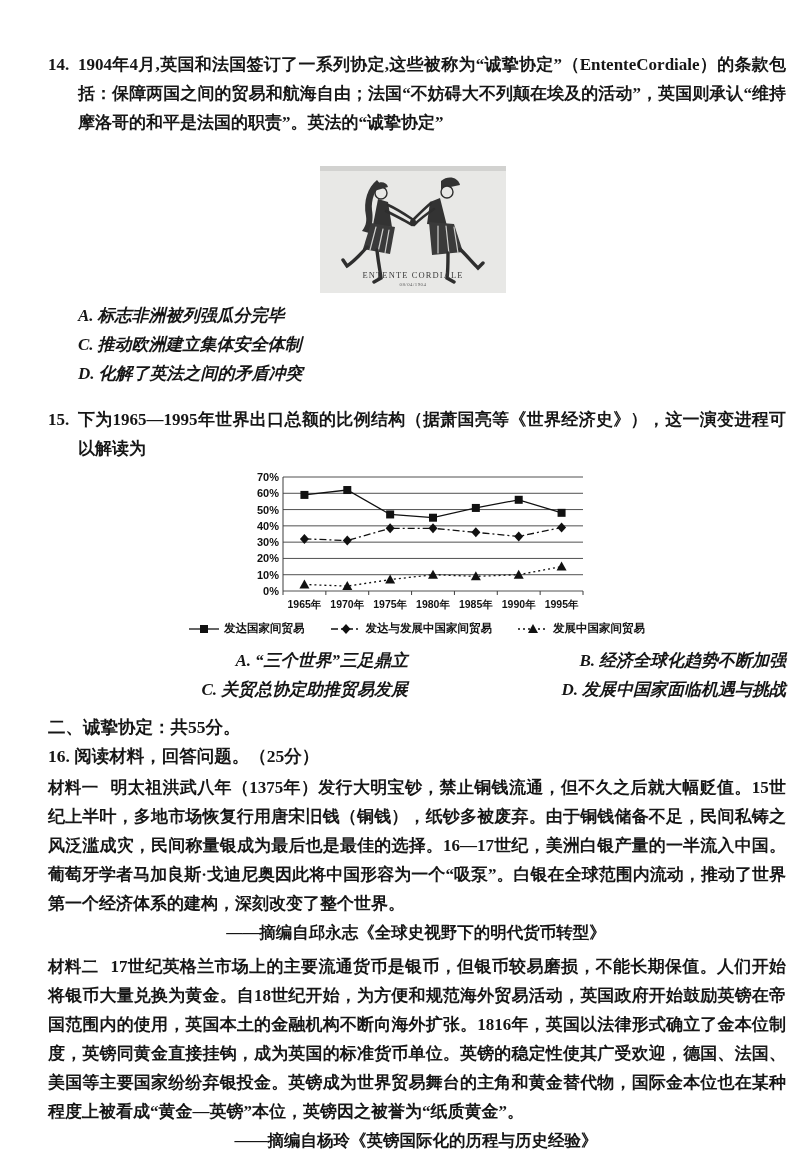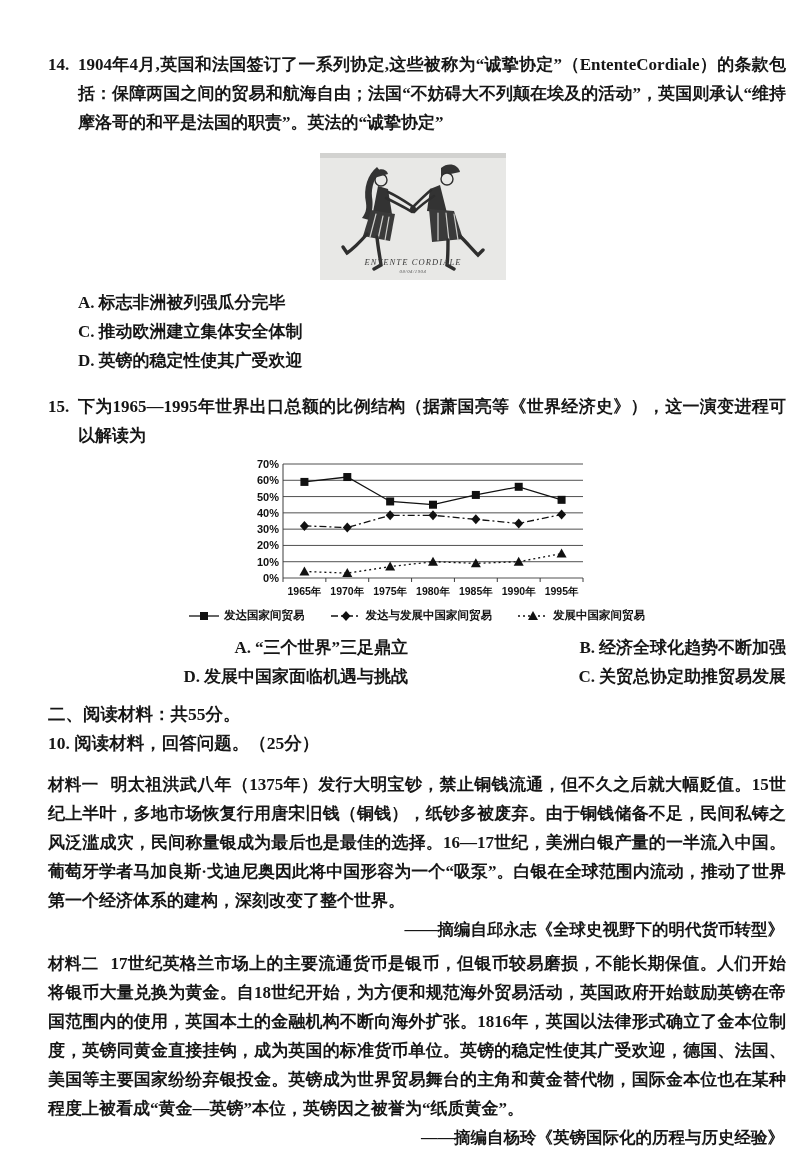--- a/index.html
+++ b/index.html
@@ -11,50 +11,50 @@
   }
   .page{padding:50px 30px 0 48px;width:738px;}
 
   
   .qblock{position:relative;padding-left:30px;font-size:17px;line-height:29px;
           text-align:justify;font-weight:600;}
   .qnum{position:absolute;left:0;top:0;font-weight:600;}
   .stem{display:inline;}
 
   
-  .cartoon-wrap{width:194px;margin:16px auto 8px auto;font-style:italic;}
+  .cartoon-wrap{width:194px;margin:29px auto 8px auto;}
   .cartoon-wrap svg{display:block;}
 
   
   .opts{margin:6px 0 0 30px;font-size:17px;line-height:29px;font-weight:600;}
-  .opt{white-space:nowrap;}
+  .opt{white-space:nowrap;font-style:italic;}
   .opt .olabel{margin-right:4px;}
 
   
   .chart-wrap{width:360px;margin:6px auto 0 auto;text-align:center;}
   .chart-wrap svg{display:block;margin:0 auto;}
   .legend-row{display:flex;justify-content:center;gap:26px;margin-top:2px;
               font-size:11.5px;font-weight:600;color:#111;}
   .legend-item{display:flex;align-items:center;gap:5px;white-space:nowrap;}
   .legend-item svg{display:block;}
 
   
   .opts2{display:grid;grid-template-columns:330px 1fr;margin:10px 0 0 30px;
          font-size:17px;line-height:29px;font-weight:600;text-align:right;}
 
   
   .sec-header{margin-top:9px;font-size:17.5px;line-height:29px;font-weight:bold;}
   .q16-header{font-size:17.5px;line-height:29px;font-weight:bold;}
 
   
   .material{font-size:17px;line-height:29px;text-align:justify;
-            font-weight:600;margin-top:12px;}
+            font-weight:600;margin-top:2px;}
   .mat-label{font-weight:bold;font-family:"Liberation Sans","DejaVu Sans",sans-serif;
              font-size:16.5px;margin-right:12px;}
-  .attribution{text-align:right;font-size:16.5px;line-height:29px;
+  .attribution{text-align:center;font-size:16.5px;line-height:29px;
                font-weight:600;padding-right:2px;}
 </style>
 </head>
 <body>
 
 <div class="page">
 
   <div class="qblock">
     <span class="qnum">14.</span>
     <span class="stem">1904年4月,英国和法国签订了一系列协定,这些被称为“诚挚协定”（EntenteCordiale）的条款包括：保障两国之间的贸易和航海自由；法国“不妨碍大不列颠在埃及的活动”，英国则承认“维持摩洛哥的和平是法国的职责”。英法的“诚挚协定”</span>
@@ -91,21 +91,21 @@
       </g>
       <circle cx="93" cy="56" r="3" fill="#2e2e2e"></circle>
       <text x="93" y="112" text-anchor="middle" font-size="8.5" letter-spacing="1.1" fill="#3c3c3c" font-family="Liberation Serif, serif">ENTENTE CORDIALE</text>
       <text x="93" y="120" text-anchor="middle" font-size="4.8" letter-spacing="0.5" fill="#5a5a5a" font-family="Liberation Serif, serif">08/04/1904</text>
     </svg>
   </div>
 
   <div class="opts">
     <div class="opt"><span class="olabel">A.</span><span>标志非洲被列强瓜分完毕</span></div>
     <div class="opt"><span class="olabel">C.</span><span>推动欧洲建立集体安全体制</span></div>
-    <div class="opt"><span class="olabel">D.</span><span>英镑的稳定性使其广受欢迎</span></div>
+    <div class="opt"><span class="olabel">D.</span><span>化解了英法之间的矛盾冲突</span></div>
   </div>
 
   <div class="qblock" style="margin-top:17px;">
     <span class="qnum">15.</span>
     <span class="stem">下为1965—1995年世界出口总额的比例结构（据萧国亮等《世界经济史》），这一演变进程可以解读为</span>
   </div>
 
   <div class="chart-wrap">
     <svg id="trade-chart" width="345" height="150" viewBox="0 0 345 150">
         <line x1="38" y1="122" x2="338" y2="122" stroke="#3c3c3c" stroke-width="0.9"></line>
@@ -189,27 +189,27 @@
             <polygon points="15,1 20,10 10,10" fill="#111111"></polygon>
           </svg>
           <span>发展中国家间贸易</span>
         </span>
       </div>
   </div>
 
   <div class="opts2">
     <div class="opt"><span class="olabel">A.</span><span>“三个世界”三足鼎立</span></div>
     <div class="opt"><span class="olabel">B.</span><span>经济全球化趋势不断加强</span></div>
+    <div class="opt"><span class="olabel">C.</span><span>关贸总协定助推贸易发展</span></div>
     <div class="opt"><span class="olabel">D.</span><span>发展中国家面临机遇与挑战</span></div>
-    <div class="opt"><span class="olabel">C.</span><span>关贸总协定助推贸易发展</span></div>
-  </div>
-
-  <div class="sec-header">二、阅读材料：共55分。</div>
-
-  <div class="q16-header">10. 阅读材料，回答问题。（25分）</div>
+  </div>
+
+  <div class="sec-header">二、诚挚协定：共55分。</div>
+
+  <div class="q16-header">16. 阅读材料，回答问题。（25分）</div>
 
   <div class="material">
     <span class="mat-label">材料一</span><span>明太祖洪武八年（1375年）发行大明宝钞，禁止铜钱流通，但不久之后就大幅贬值。15世纪上半叶，多地市场恢复行用唐宋旧钱（铜钱），纸钞多被废弃。由于铜钱储备不足，民间私铸之风泛滥成灾，民间称量银成为最后也是最佳的选择。16—17世纪，美洲白银产量的一半流入中国。葡萄牙学者马加良斯·戈迪尼奥因此将中国形容为一个“吸泵”。白银在全球范围内流动，推动了世界第一个经济体系的建构，深刻改变了整个世界。</span>
   </div>
   <div class="attribution">——摘编自邱永志《全球史视野下的明代货币转型》</div>
 
   <div class="material" style="margin-top:5px;">
     <span class="mat-label">材料二</span><span>17世纪英格兰市场上的主要流通货币是银币，但银币较易磨损，不能长期保值。人们开始将银币大量兑换为黄金。自18世纪开始，为方便和规范海外贸易活动，英国政府开始鼓励英镑在帝国范围内的使用，英国本土的金融机构不断向海外扩张。1816年，英国以法律形式确立了金本位制度，英镑同黄金直接挂钩，成为英国的标准货币单位。英镑的稳定性使其广受欢迎，德国、法国、美国等主要国家纷纷弃银投金。英镑成为世界贸易舞台的主角和黄金替代物，国际金本位也在某种程度上被看成“黄金—英镑”本位，英镑因之被誉为“纸质黄金”。</span>
   </div>
   <div class="attribution">——摘编自杨玲《英镑国际化的历程与历史经验》</div>

